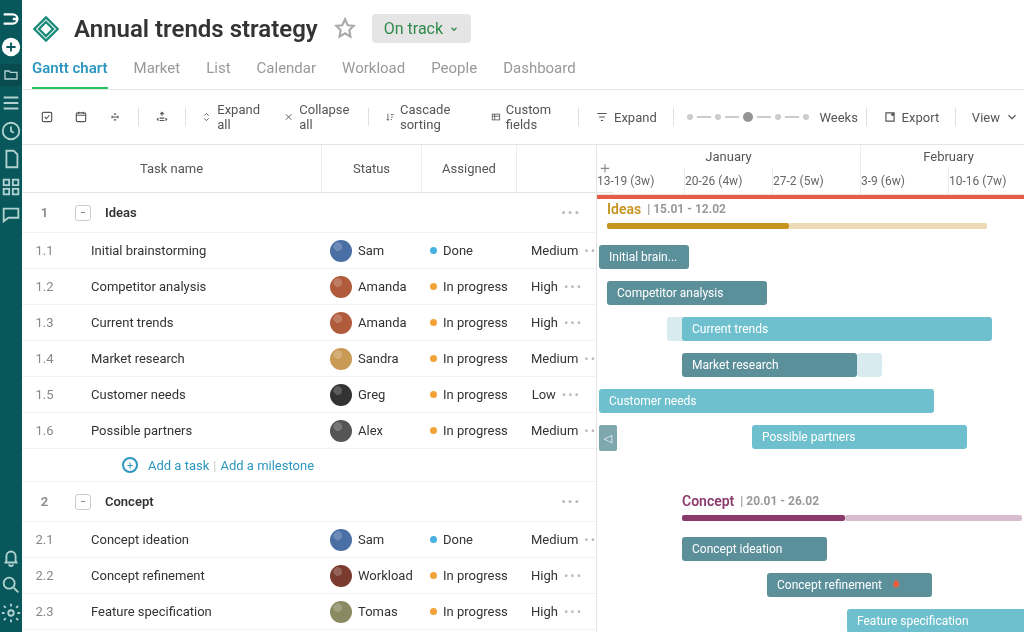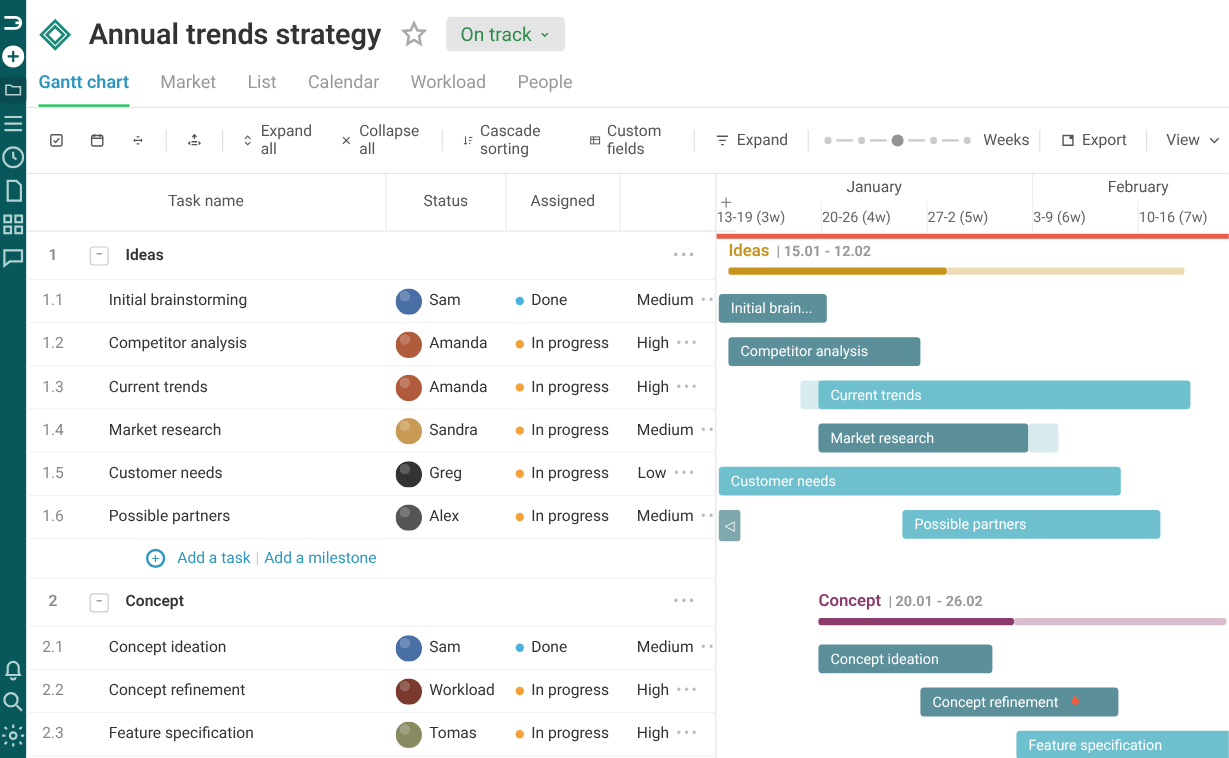--- a/index.html
+++ b/index.html
@@ -155,20 +155,21 @@
       </div>
     </div>
 
     <div class="tabs" id="tabs">
         <div class="tab active">Gantt chart</div>
         <div class="tab">Market</div>
         <div class="tab">List</div>
         <div class="tab">Calendar</div>
         <div class="tab">Workload</div>
         <div class="tab">People</div>
+        <div class="tab">Dashboard</div>
       </div>
 
     <div class="toolbar">
       <div class="tool">
           <svg viewBox="0 0 24 24" fill="none" stroke="currentColor" stroke-width="2">
             <rect x="4" y="4" width="16" height="16" rx="2"></rect>
             <path d="M8 12l3 3 5-6"></path>
           </svg>
         </div>
       <div class="tool">

